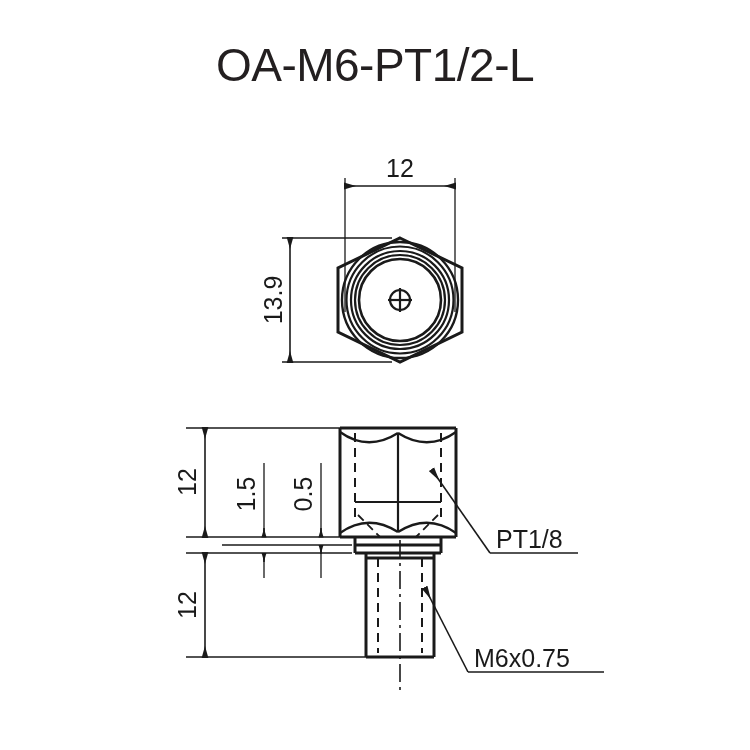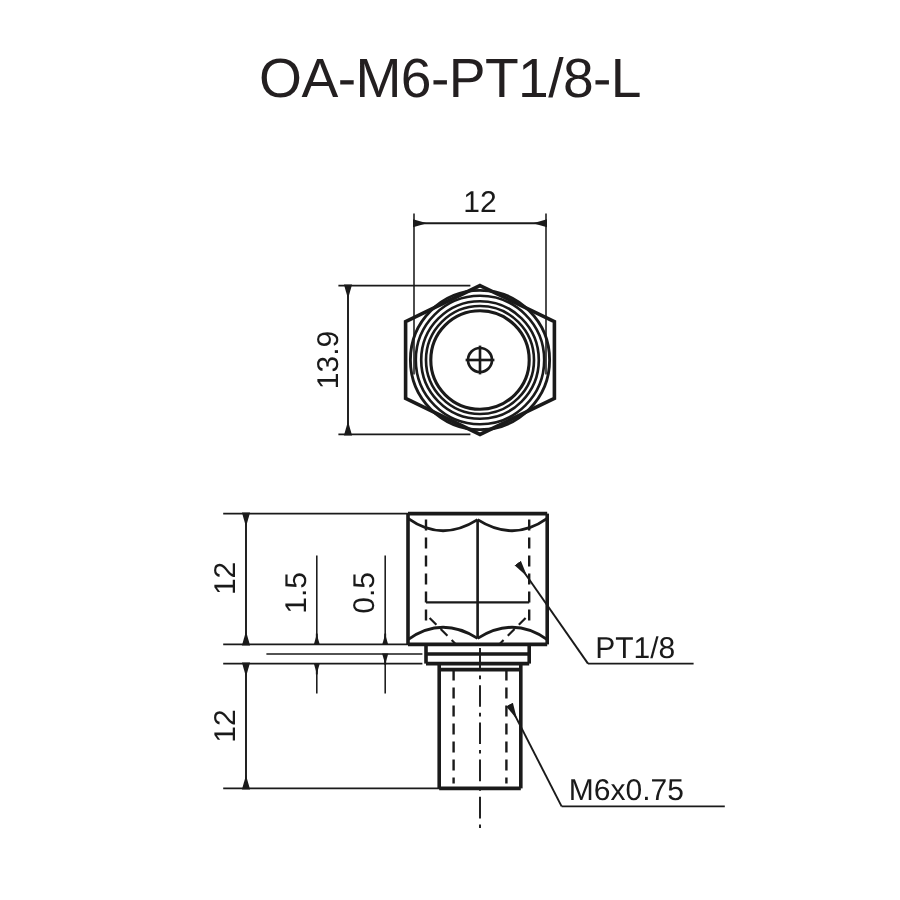--- a/index.html
+++ b/index.html
@@ -37,21 +37,21 @@
     fill: #1a1a1a;
   }
   .dim-txt { font-size: 25px; }
   .lbl-txt { font-size: 25px; }
 </style>
 </head>
 <body>
 
 <div id="page">
 
-  <div id="title">OA-M6-PT1/8-L</div>
+  <div id="title">OA-M6-PT1/2-L</div>
 
   <svg id="drawing" width="750" height="750" viewBox="0 0 750 750">
 
     <defs>
       <marker id="arrEnd" markerWidth="12" markerHeight="8" refX="11" refY="4" orient="auto" markerUnits="userSpaceOnUse">
         <path d="M0,4 L12,0.6 L12,7.4 Z" fill="#1a1a1a"></path>
       </marker>
       <marker id="arrStart" markerWidth="12" markerHeight="8" refX="1" refY="4" orient="auto" markerUnits="userSpaceOnUse">
         <path d="M12,4 L0,0.6 L0,7.4 Z" fill="#1a1a1a"></path>
       </marker>

